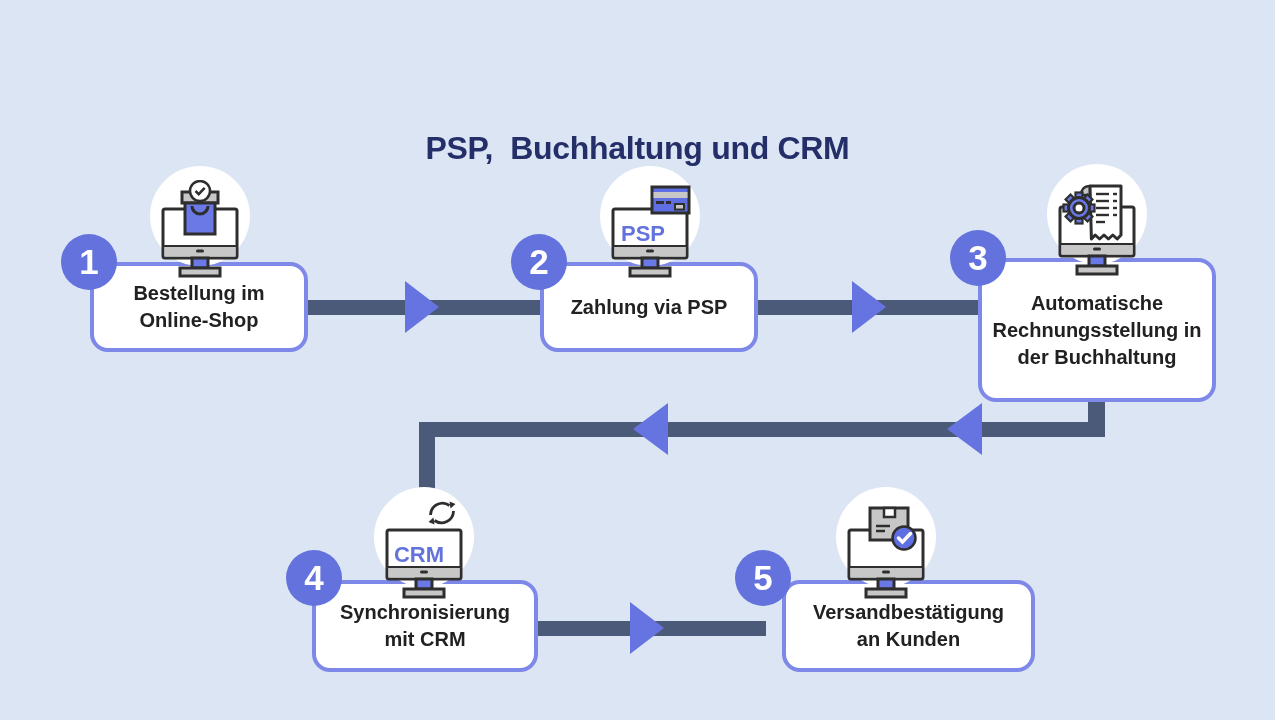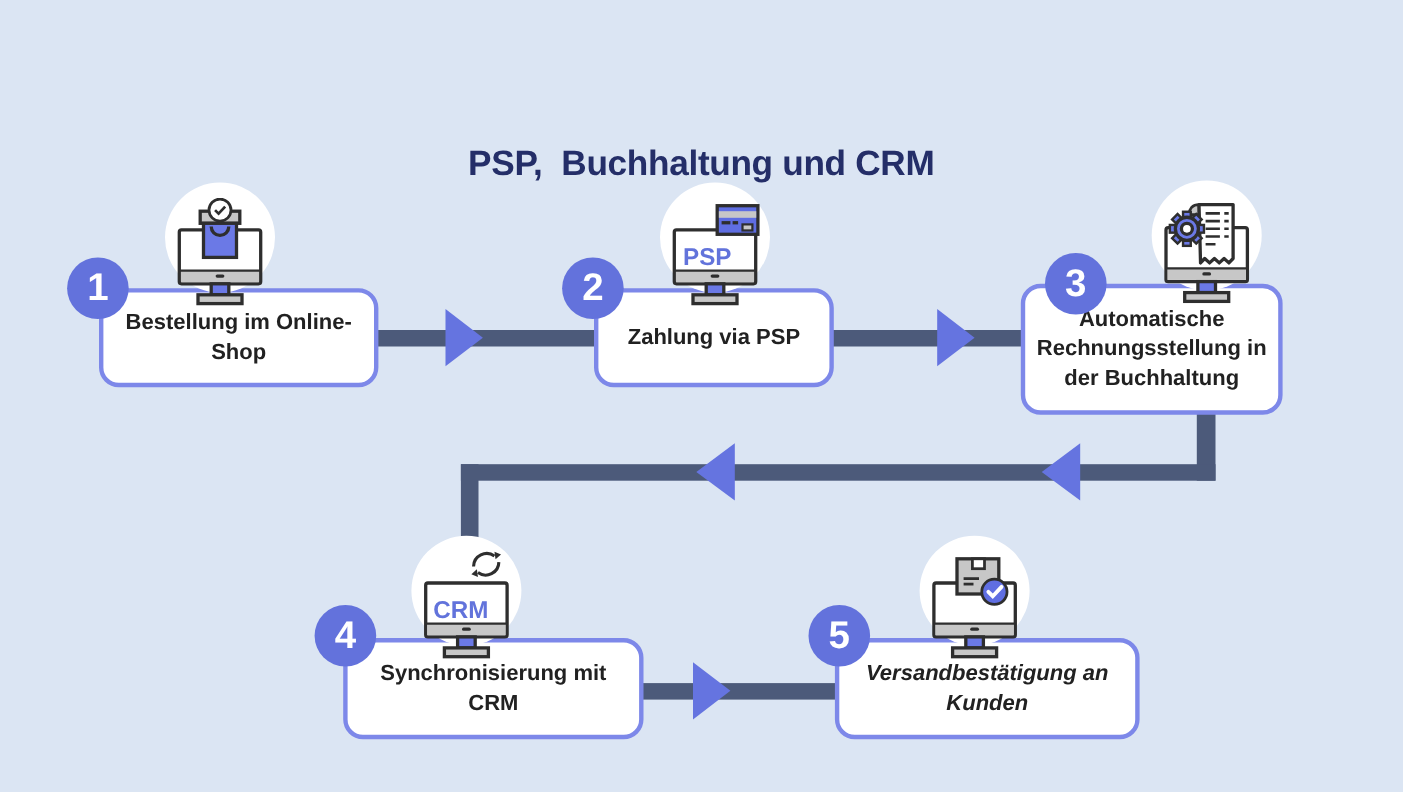--- a/index.html
+++ b/index.html
@@ -79,21 +79,21 @@
 
   <div class="vline" style="left:1088px;top:376px;width:17px;height:61px;"></div>
   <div class="hline" style="left:419px;top:422px;width:686px;height:15px;"></div>
   <div class="arrow-left" style="left:947px;top:403px;"></div>
   <div class="arrow-left" style="left:633px;top:403px;"></div>
   <div class="vline" style="left:419px;top:422px;width:16px;height:78px;"></div>
 
   <div class="hline" style="left:537px;top:621px;width:229px;height:15px;"></div>
   <div class="arrow-right" style="left:630px;top:602px;"></div>
 
-  <div class="step-box" style="left:90px;top:262px;width:254px;height:90px;padding:0 18px;">
+  <div class="step-box" style="left:90px;top:262px;width:218px;height:90px;padding:0 18px;">
     <span>Bestellung im Online-Shop</span>
   </div>
   <div class="icon-circle" style="left:150px;top:166px;"></div>
   <svg class="icon-svg" style="left:155px;top:180px;" width="90" height="100" viewBox="0 0 90 100">
     <rect x="8" y="29" width="74" height="49" rx="2" fill="#fff" stroke="#2e2e2e" stroke-width="3"></rect>
     <rect x="9.5" y="66" width="71" height="10.5" fill="#c7c7c7"></rect>
     <line x1="8" y1="66" x2="82" y2="66" stroke="#2e2e2e" stroke-width="2"></line>
     <rect x="41" y="69.5" width="8" height="3" rx="1.5" fill="#2e2e2e"></rect>
     <rect x="37" y="78" width="16" height="10" fill="#6b79e6" stroke="#2e2e2e" stroke-width="3"></rect>
     <rect x="25" y="88" width="40" height="8" fill="#c7c7c7" stroke="#2e2e2e" stroke-width="3"></rect>
@@ -122,21 +122,21 @@
     <rect x="47" y="7" width="37" height="26" fill="#5f6ee2" stroke="#2e2e2e" stroke-width="3"></rect>
     <rect x="48.5" y="12" width="34" height="6" fill="#c7c7c7"></rect>
     <rect x="51" y="21" width="8" height="3" fill="#2e2e2e"></rect>
     <rect x="61" y="21" width="5" height="3" fill="#2e2e2e"></rect>
     <rect x="70" y="24" width="9" height="5.5" fill="#c7c7c7" stroke="#2e2e2e" stroke-width="2"></rect>
   </svg>
   <div class="num-badge" style="left:511px;top:234px;">
     <span>2</span>
   </div>
 
-  <div class="step-box" style="left:928px;top:258px;width:238px;height:119px;padding:13px 10px;">
+  <div class="step-box" style="left:978px;top:258px;width:238px;height:144px;padding:13px 10px;">
     <span>Automatische Rechnungsstellung in der Buchhaltung</span>
   </div>
   <div class="icon-circle" style="left:1047px;top:164px;"></div>
   <svg class="icon-svg" style="left:1052px;top:178px;" width="90" height="100" viewBox="0 0 90 100">
     <rect x="8" y="29" width="74" height="49" rx="2" fill="#fff" stroke="#2e2e2e" stroke-width="3"></rect>
     <rect x="9.5" y="66" width="71" height="10.5" fill="#c7c7c7"></rect>
     <line x1="8" y1="66" x2="82" y2="66" stroke="#2e2e2e" stroke-width="2"></line>
     <rect x="41" y="69.5" width="8" height="3" rx="1.5" fill="#2e2e2e"></rect>
     <rect x="37" y="78" width="16" height="10" fill="#6b79e6" stroke="#2e2e2e" stroke-width="3"></rect>
     <rect x="25" y="88" width="40" height="8" fill="#c7c7c7" stroke="#2e2e2e" stroke-width="3"></rect>
@@ -165,21 +165,21 @@
         <rect x="35.5" y="26.5" width="7" height="7" transform="rotate(45 27 30)"></rect>
       </g>
       <circle cx="27" cy="30" r="10.5" fill="#6b79e6" stroke="#2e2e2e" stroke-width="3"></circle>
       <circle cx="27" cy="30" r="5" fill="#fff" stroke="#2e2e2e" stroke-width="3"></circle>
     </g>
   </svg>
   <div class="num-badge" style="left:950px;top:230px;">
     <span>3</span>
   </div>
 
-  <div class="step-box" style="left:312px;top:580px;width:273px;height:92px;padding:0 12px;">
+  <div class="step-box" style="left:312px;top:580px;width:226px;height:92px;padding:0 12px;">
     <span>Synchronisierung mit CRM</span>
   </div>
   <div class="icon-circle" style="left:374px;top:487px;"></div>
   <svg class="icon-svg" style="left:379px;top:501px;" width="90" height="100" viewBox="0 0 90 100">
     <rect x="8" y="29" width="74" height="49" rx="2" fill="#fff" stroke="#2e2e2e" stroke-width="3"></rect>
     <rect x="9.5" y="66" width="71" height="10.5" fill="#c7c7c7"></rect>
     <line x1="8" y1="66" x2="82" y2="66" stroke="#2e2e2e" stroke-width="2"></line>
     <rect x="41" y="69.5" width="8" height="3" rx="1.5" fill="#2e2e2e"></rect>
     <rect x="37" y="78" width="16" height="10" fill="#6b79e6" stroke="#2e2e2e" stroke-width="3"></rect>
     <rect x="25" y="88" width="40" height="8" fill="#c7c7c7" stroke="#2e2e2e" stroke-width="3"></rect>
@@ -188,21 +188,21 @@
       <path d="M51.5 14 a12 12 0 0 1 19 -9.5"></path>
       <path d="M74.5 10 a12 12 0 0 1 -19 9.5"></path>
       <path d="M70.5 0.5 l6 2.5 l-5 4.5 z" fill="#2e2e2e" stroke="none"></path>
       <path d="M55.5 23.5 l-6 -2.5 l5 -4.5 z" fill="#2e2e2e" stroke="none"></path>
     </g>
   </svg>
   <div class="num-badge" style="left:286px;top:550px;">
     <span>4</span>
   </div>
 
-  <div class="step-box" style="left:759px;top:580px;width:277px;height:92px;padding:0 14px;font-style:italic;">
+  <div class="step-box" style="left:782px;top:580px;width:253px;height:92px;padding:0 14px;">
     <span>Versandbestätigung an Kunden</span>
   </div>
   <div class="icon-circle" style="left:836px;top:487px;"></div>
   <svg class="icon-svg" style="left:841px;top:501px;" width="90" height="100" viewBox="0 0 90 100">
     <rect x="8" y="29" width="74" height="49" rx="2" fill="#fff" stroke="#2e2e2e" stroke-width="3"></rect>
     <rect x="9.5" y="66" width="71" height="10.5" fill="#c7c7c7"></rect>
     <line x1="8" y1="66" x2="82" y2="66" stroke="#2e2e2e" stroke-width="2"></line>
     <rect x="41" y="69.5" width="8" height="3" rx="1.5" fill="#2e2e2e"></rect>
     <rect x="37" y="78" width="16" height="10" fill="#6b79e6" stroke="#2e2e2e" stroke-width="3"></rect>
     <rect x="25" y="88" width="40" height="8" fill="#c7c7c7" stroke="#2e2e2e" stroke-width="3"></rect>

